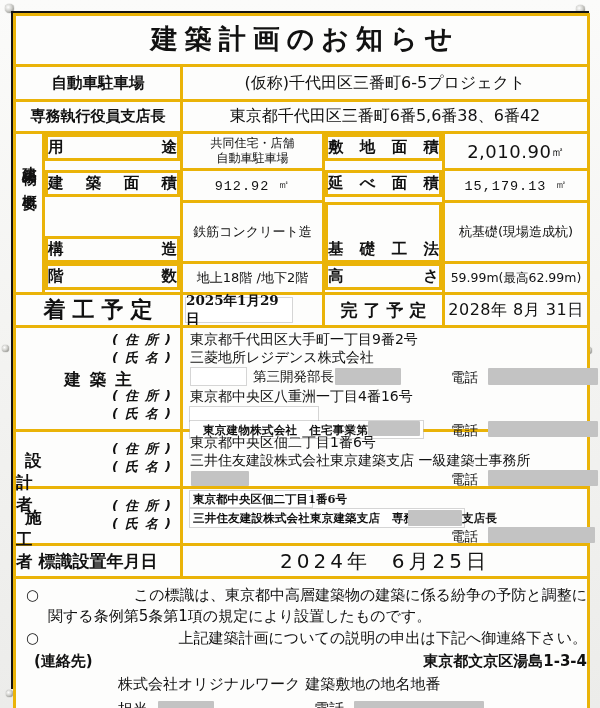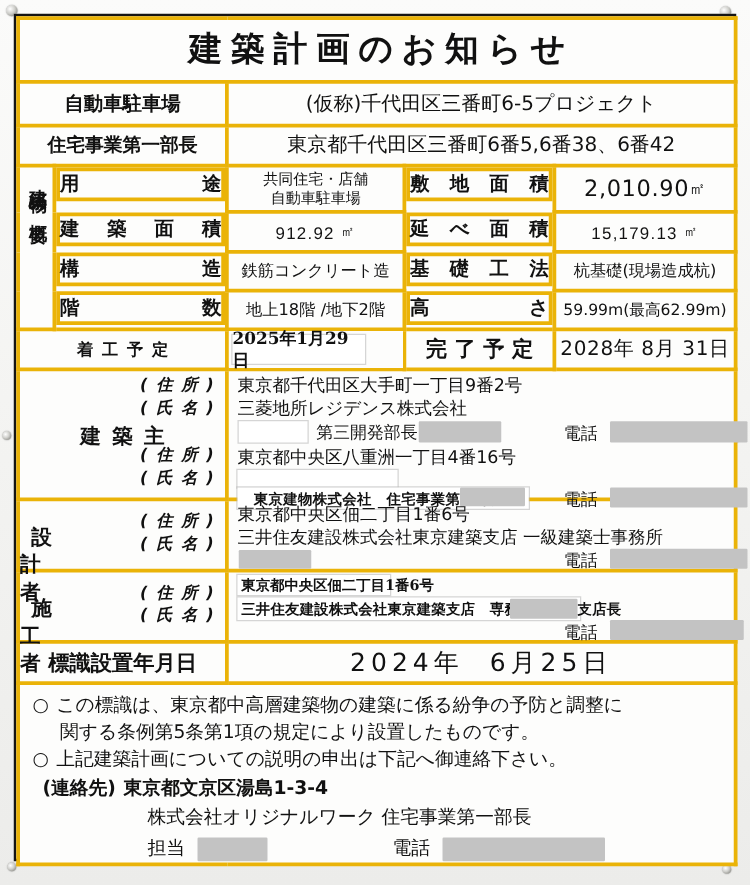--- a/index.html
+++ b/index.html
@@ -62,21 +62,21 @@
     font-size:15.5px;font-weight:600;
     display:flex;justify-content:space-between;
     padding:0 12px;
   }
   .val{
     text-align:center;
     font-size:15px;
   }
   .vmid{font-size:12px;line-height:1.22;text-align:center;}
   .mono-num{
-    font-family:Liberation Sans, sans-serif;
+    font-family:Liberation Mono, monospace;
     font-size:13.5px;letter-spacing:1px;
   }
   .sq{font-size:10px;vertical-align:2px;}
   .small13{font-size:13px;}
   .small12{font-size:12.5px;}
 
   .vertlbl{
     writing-mode:vertical-rl;
     text-orientation:upright;
     font-size:14.5px;
@@ -117,21 +117,21 @@
 
   .datebig{
     text-align:center;font-size:20px;letter-spacing:4px;font-weight:500;
   }
   .notice{
     font-size:15px;line-height:1.42;padding:6px 0 0 10px !important;
     text-align:left;vertical-align:top !important;
   }
   .notice .li{display:flex;gap:6px;}
   .notice .ci{flex:0 0 auto;}
-  .notice .tx{flex:1 1 auto;}
+  .notice .tx{flex:1 1 auto;text-align:right;}
   .notice .ind{padding-left:22px;}
   .notice .ind2{padding-left:24px;}
   .row-contact{margin-top:2px;font-weight:bold;}
   .fl{display:flex;align-items:center;}
 </style>
 </head>
 <body>
 
 <div class="panel">
 
@@ -156,21 +156,21 @@
           <tr>
         <td class="title" colspan="5">建築計画のお知らせ</td>
       </tr>
 
       <tr style="height:35px">
         <td class="lbl" colspan="2">自動車駐車場</td>
         <td class="val" colspan="3" style="font-size:16px">(仮称)千代田区三番町6-5プロジェクト</td>
       </tr>
 
       <tr style="height:32px">
-        <td class="lbl" colspan="2" style="font-size:15px">住宅事業第一部長</td>
+        <td class="lbl" colspan="2" style="font-size:15px">専務執行役員支店長</td>
         <td class="val" colspan="3" style="font-size:16px">東京都千代田区三番町6番5,6番38、6番42</td>
       </tr>
 
       <tr style="height:37px">
         <td rowspan="4">
           <div class="vwrap">
             <span class="vertlbl">建築物の概要</span>
           </div>
         </td>
         <td class="lbl-sp4">
@@ -204,38 +204,38 @@
           <span class="sq" style="font-size:11px">㎡</span>
         </td>
       </tr>
 
       <tr style="height:31px">
         <td class="lbl-sp4">
           <span style="width:100%;text-align:justify;text-align-last:justify;">構造</span>
         </td>
         <td class="val small13">鉄筋コンクリート造</td>
         <td class="lbl-sp4">
-          <span style="width:100%;text-align:justify;text-align-last:justify;">基礎工法</span>
+          <span style="width:100%;text-align:justify;text-align-last:justify;margin-top:34px;">基礎工法</span>
         </td>
         <td class="val small13">杭基礎(現場造成杭)</td>
       </tr>
 
       <tr style="height:31px">
         <td class="lbl-sp4">
           <span style="width:100%;text-align:justify;text-align-last:justify;">階数</span>
         </td>
         <td class="val small13">地上18階 /地下2階</td>
         <td class="lbl-sp4">
           <span style="width:100%;text-align:justify;text-align-last:justify;">高さ</span>
         </td>
         <td class="val small12">59.99m(最高62.99m)</td>
       </tr>
 
       <tr style="height:32px">
-        <td class="lbl" colspan="2" style="font-size:13px;letter-spacing:7px;text-indent:7px">着工予定</td>
+        <td class="lbl" colspan="2" style="font-size:22px;letter-spacing:7px;text-indent:7px">着工予定</td>
         <td style="position:relative">
           <div class="val" style="font-size:18px;letter-spacing:2px;opacity:.22">日</div>
           <div class="whitepatch" style="left:3px;top:3px;right:30px;bottom:3px;"></div>
           <div style="position:absolute;left:3px;top:0;right:30px;bottom:0;display:flex;align-items:center;justify-content:center;">
             <span class="mincho" style="font-size:13.5px">2025年1月29日</span>
           </div>
         </td>
         <td class="lbl" style="font-size:17px;letter-spacing:6px;text-indent:6px">完了予定</td>
         <td class="val" style="font-size:16px;letter-spacing:.5px">2028年 8月 31日</td>
       </tr>
@@ -354,21 +354,21 @@
           </div>
           <div class="ind">関する条例第5条第1項の規定により設置したものです。</div>
           <div class="li">
             <span class="ci">○</span>
             <span class="tx">上記建築計画についての説明の申出は下記へ御連絡下さい。</span>
           </div>
           <div class="li row-contact">
             <span class="ci" style="padding-left:8px">(連絡先)</span>
             <span class="tx">東京都文京区湯島1-3-4</span>
           </div>
-          <div class="ind2" style="padding-left:92px;margin-top:2px">株式会社オリジナルワーク 住宅事業第一部長</div>
+          <div class="ind2" style="padding-left:92px;margin-top:2px">株式会社オリジナルワーク 建築敷地の地名地番</div>
           <div class="fl ind2" style="padding-left:92px;margin-top:4px">
             <span>担当</span>
             <span class="redact" style="width:56px;height:19px;margin-left:10px;"></span>
             <span style="margin-left:100px">電話</span>
             <span class="redact" style="width:130px;height:19px;margin-left:10px;"></span>
           </div>
         </td>
       </tr>
 
     </tbody>

